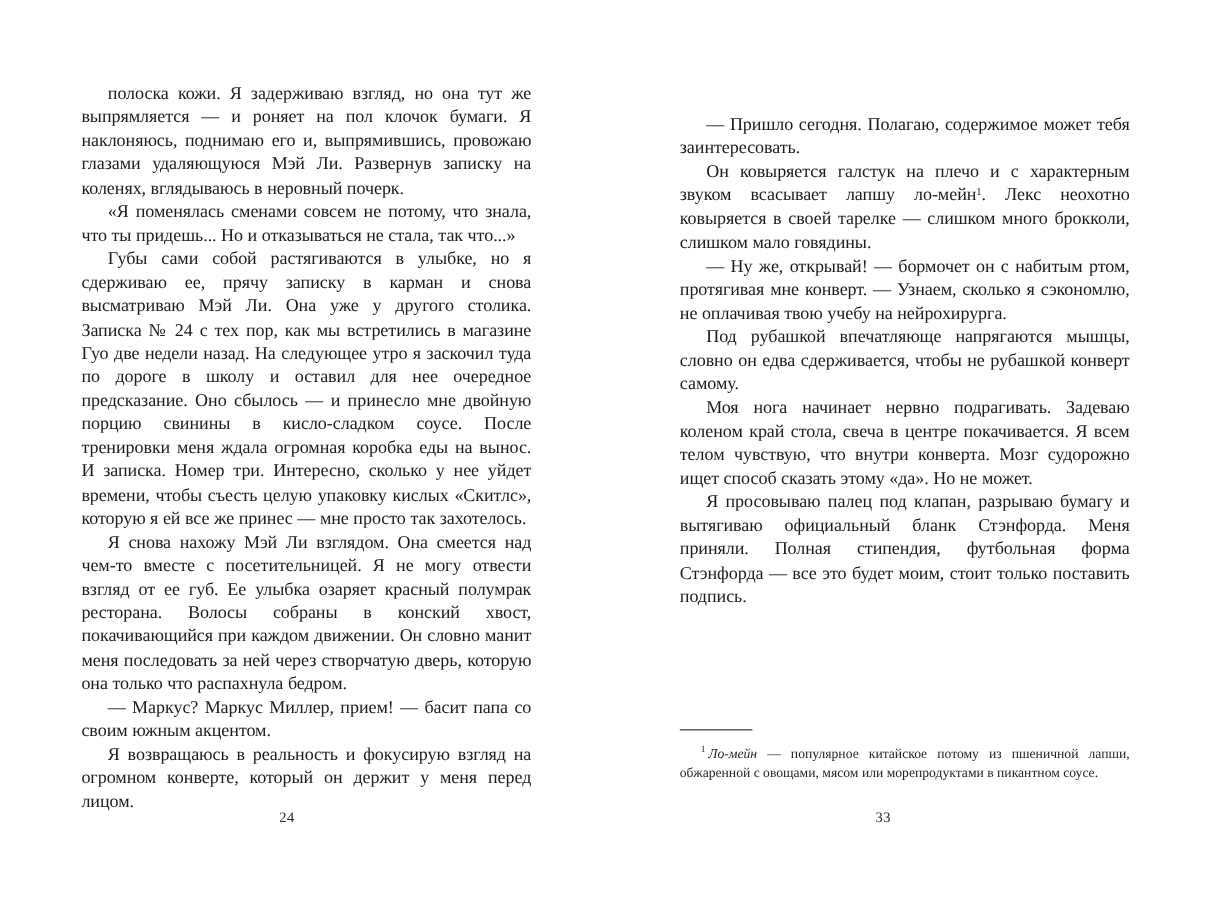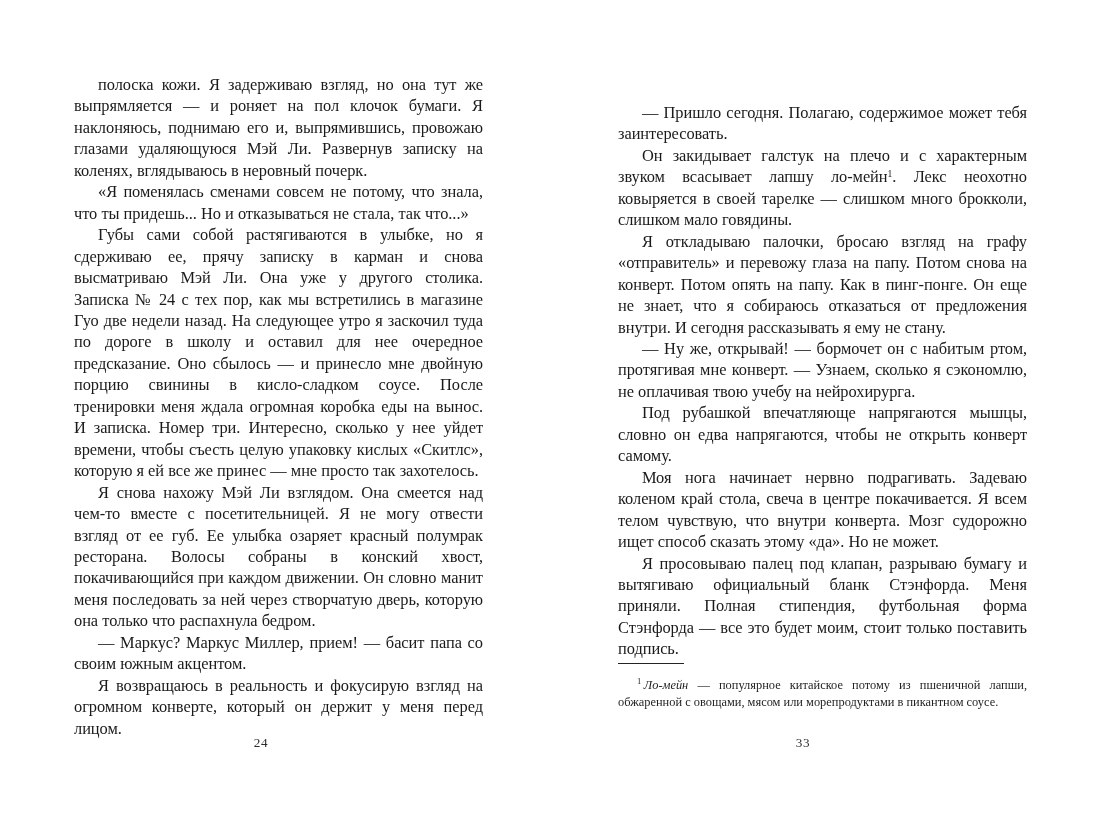--- a/index.html
+++ b/index.html
@@ -112,24 +112,23 @@
       <p class="para">Я снова нахожу Мэй Ли взглядом. Она смеется над чем-то вместе с посетительницей. Я не могу отвести взгляд от ее губ. Ее улыбка озаряет красный полумрак ресторана. Волосы собраны в конский хвост, покачивающийся при каждом движении. Он словно манит меня последовать за ней через створчатую дверь, которую она только что распахнула бедром.</p>
       <p class="para">— Маркус? Маркус Миллер, прием! — басит папа со своим южным акцентом.</p>
       <p class="para">Я возвращаюсь в реальность и фокусирую взгляд на огромном конверте, который он держит у меня перед лицом.</p>
     </div>
     <div class="folio">24</div>
   </div>
 
   <div class="page page-right">
     <div class="textblock">
       <p class="para">— Пришло сегодня. Полагаю, содержимое может тебя заинтересовать.</p>
-      <p class="para"><span>Он закидывает галстук на плечо и с характерным звуком всасывает лапшу ло-мейн</span><sup class="fn-ref">1</sup><span>. Лекс неохотно ковыряется в своей тарелке — слишком много брокколи, слишком мало говядины.</span></p>
-      <p class="para">Я откладываю палочки, бросаю взгляд на графу «отправитель» и перевожу глаза на папу. Потом снова на конверт. Потом опять на папу. Как в пинг-понге. Он еще не знает, что я собираюсь отказаться от предложения внутри. И сегодня рассказывать я ему не стану.</p>
+      <p class="para"><span>Он ковыряется галстук на плечо и с характерным звуком всасывает лапшу ло-мейн</span><sup class="fn-ref">1</sup><span>. Лекс неохотно ковыряется в своей тарелке — слишком много брокколи, слишком мало говядины.</span></p>
       <p class="para">— Ну же, открывай! — бормочет он с набитым ртом, протягивая мне конверт. — Узнаем, сколько я сэкономлю, не оплачивая твою учебу на нейрохирурга.</p>
-      <p class="para">Под рубашкой впечатляюще напрягаются мышцы, словно он едва напрягаются, чтобы не открыть конверт самому.</p>
+      <p class="para">Под рубашкой впечатляюще напрягаются мышцы, словно он едва сдерживается, чтобы не рубашкой конверт самому.</p>
       <p class="para">Моя нога начинает нервно подрагивать. Задеваю коленом край стола, свеча в центре покачивается. Я всем телом чувствую, что внутри конверта. Мозг судорожно ищет способ сказать этому «да». Но не может.</p>
       <p class="para">Я просовываю палец под клапан, разрываю бумагу и вытягиваю официальный бланк Стэнфорда. Меня приняли. Полная стипендия, футбольная форма Стэнфорда — все это будет моим, стоит только поставить подпись.</p>
     </div>
 
     <div class="footnote-zone">
       <div class="footnote-rule"></div>
       <p class="footnote"><span class="fn-marker">1</span><span class="fn-term">Ло-мейн</span><span> — популярное китайское потому из пшеничной лапши, обжаренной с овощами, мясом или морепродуктами в пикантном соусе.</span></p>
     </div>
 
     <div class="folio">33</div>

